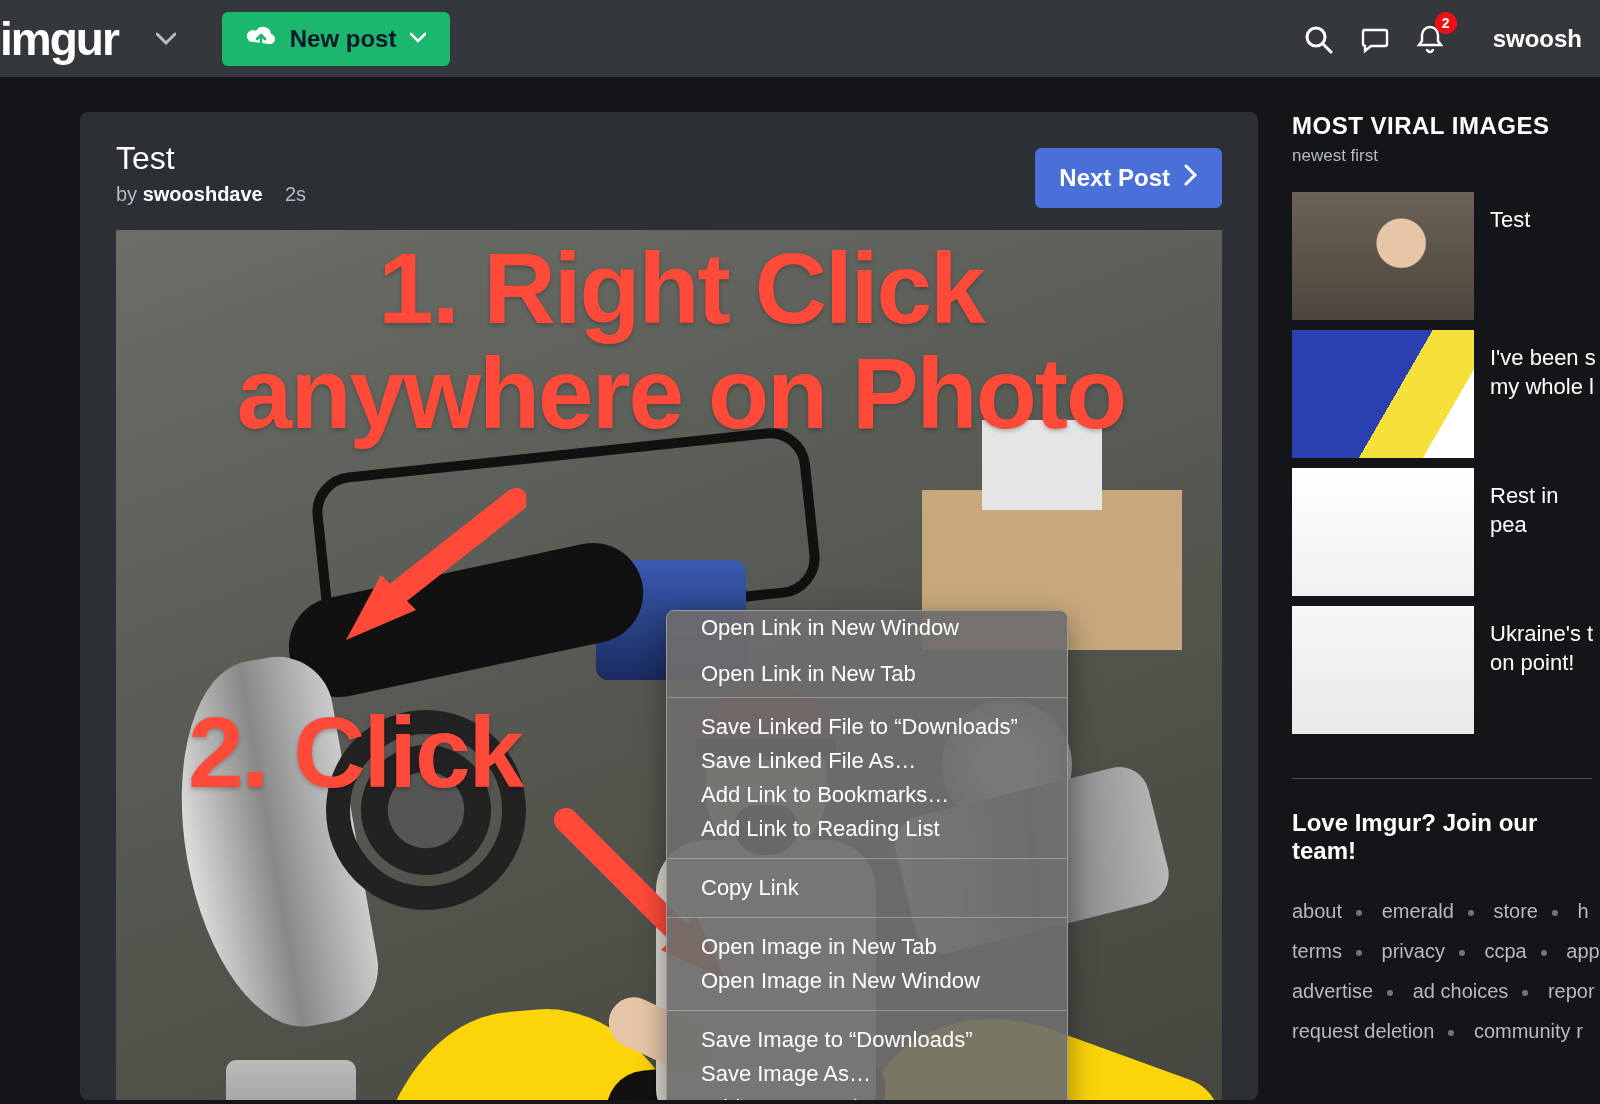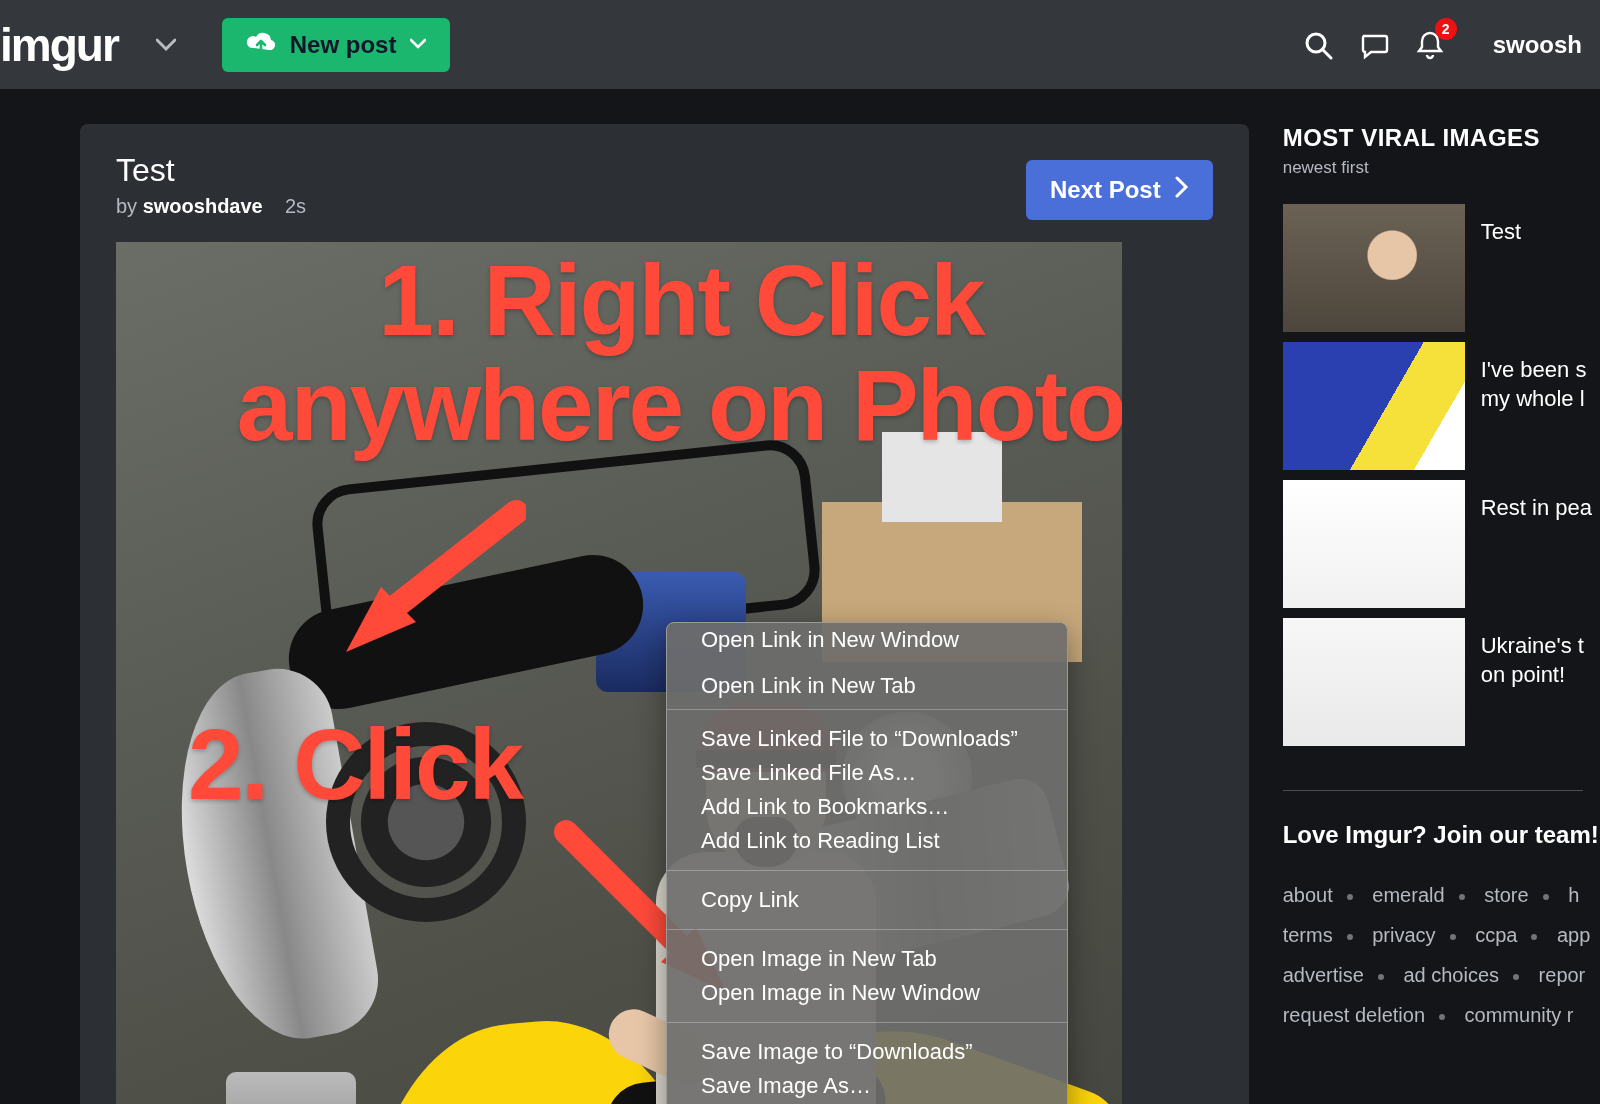--- a/index.html
+++ b/index.html
@@ -6,21 +6,21 @@
   body {
     background: #141518;
     font-family: -apple-system, BlinkMacSystemFont, "Segoe UI", Helvetica, Arial, sans-serif;
     color: #fff;
     width: 1600px;
     height: 1104px;
     overflow: hidden;
   }
   
   .header {
-    height: 89px;
+    height: 77px;
     background: #34373c;
     display: flex;
     align-items: center;
     padding: 0 18px 0 0;
   }
   .logo {
     font-family: Arial, sans-serif;
     font-size: 46px;
     font-weight: 700;
     color: #fff;
@@ -66,21 +66,21 @@
   .post-meta b { color:#fff; font-weight:700; }
   .nextpost-btn {
     position:absolute; top:36px; right:36px;
     background:#4a6fd8; border-radius:6px;
     height:60px; padding:0 24px;
     display:flex; align-items:center; gap:14px;
     font-size:24px; font-weight:600; cursor:pointer;
   }
   .post-image {
     margin-top: 24px;
-    width: 1006px;
+    width: 1106px;
     height: 870px;
     background: linear-gradient(160deg,#6b6e66 0%,#595b55 40%,#4f5149 70%,#454740 100%);
     position: relative;
     overflow: hidden;
   }
   
   .shape { position:absolute; }
   .wheel { width:200px; height:200px; border-radius:50%; background:radial-gradient(circle,#555 35%,#222 36%,#222 60%,transparent 61%);
            border:24px solid #222; left:210px; top:480px; }
   .fender-yellow { width:350px; height:430px; background:#fbd40a; border-radius:160px 160px 60px 60px / 240px 240px 60px 60px; left:250px; top:780px; transform:rotate(-5deg);}

